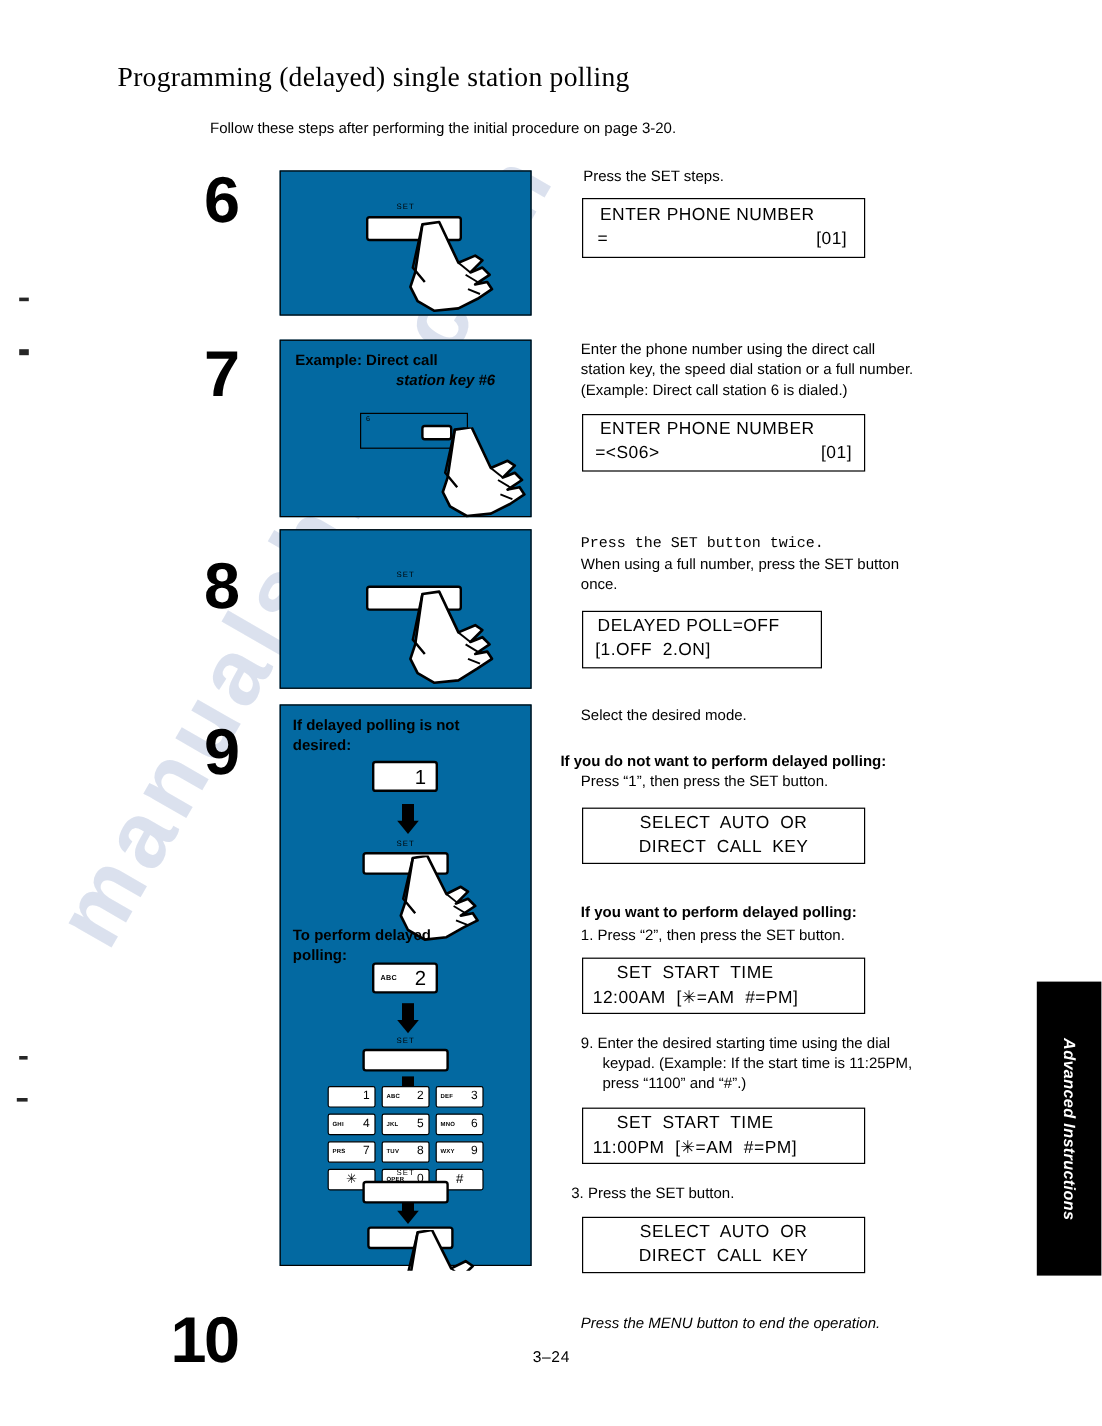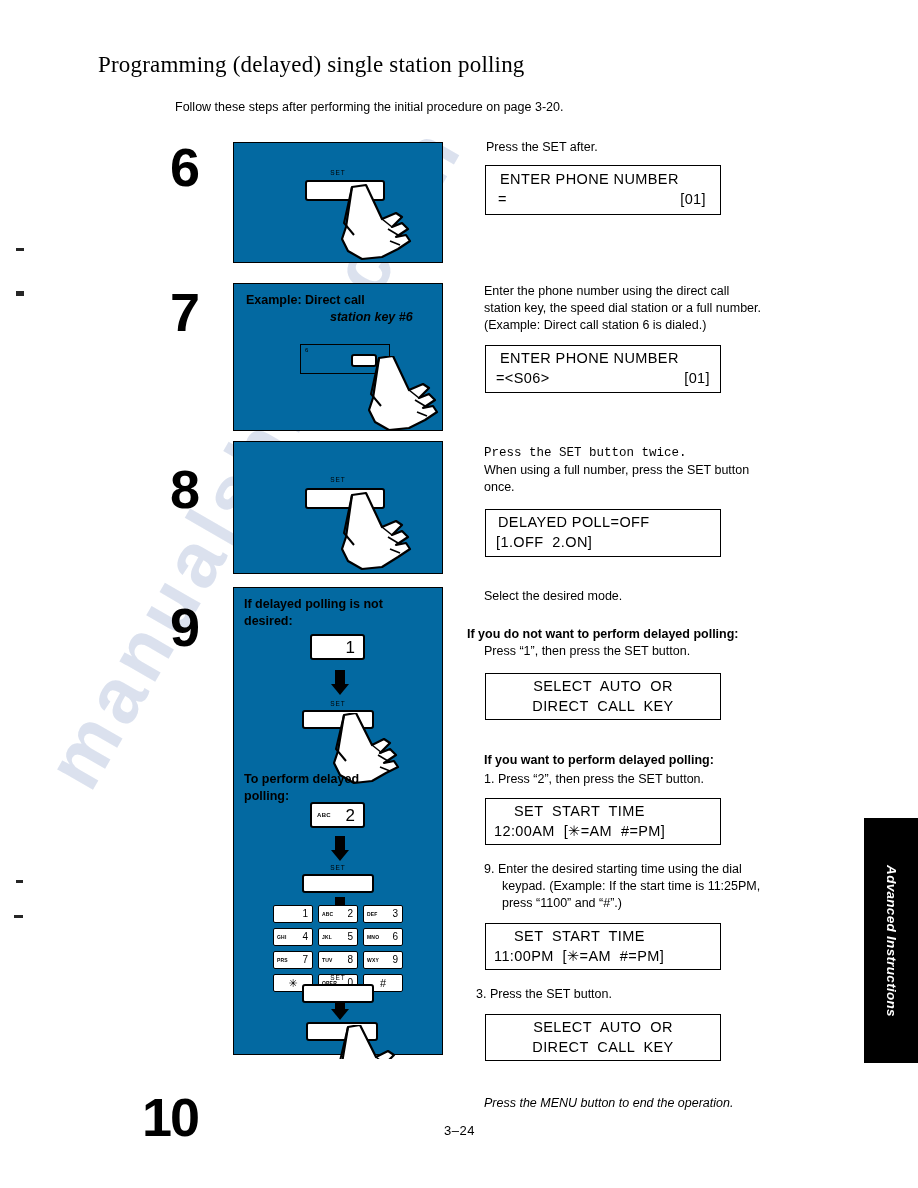--- a/index.html
+++ b/index.html
@@ -253,21 +253,21 @@
     <div class="setkey" style="left:71px;top:37px;width:80px;height:21px;"></div>
     <svg class="hand" style="left:88px;top:40px;" width="110" height="80" viewBox="0 0 110 80">
       <path d="M30 4 L44 2 L60 36 L74 30 L80 34 L70 44 L80 40 L86 46 L74 54 L84 52 L88 58 L76 66 L60 74 L40 76 L26 68 L20 56 L24 44 Z" fill="#fff" stroke="#000" stroke-width="2.2" stroke-linejoin="round"></path>
       <path d="M30 4 L22 40 L32 52" fill="none" stroke="#000" stroke-width="2"></path>
       <path d="M60 36 L70 44" fill="none" stroke="#000" stroke-width="1.6"></path>
       <path d="M66 46 L76 52" fill="none" stroke="#000" stroke-width="1.6"></path>
       <path d="M68 58 L78 62" fill="none" stroke="#000" stroke-width="1.6"></path>
     </svg>
   </div>
 
-  <div class="rtext" style="left:486px;top:139px;">Press the SET after.</div>
+  <div class="rtext" style="left:486px;top:139px;">Press the SET steps.</div>
 
   <div class="lcd" style="left:485px;top:165px;width:236px;height:50px;">
     <div class="lcd-line" style="left:14px;top:5px;">ENTER PHONE NUMBER</div>
     <div class="lcd-line" style="left:12px;top:25px;">=</div>
     <div class="lcd-right" style="right:14px;top:25px;">[01]</div>
   </div>
 
   <div class="step-num" style="left:170px;top:285px;">7</div>
 
   <div class="panel" style="left:233px;top:283px;width:210px;height:148px;">
@@ -307,21 +307,21 @@
       <path d="M60 36 L70 44" fill="none" stroke="#000" stroke-width="1.6"></path>
       <path d="M66 46 L76 52" fill="none" stroke="#000" stroke-width="1.6"></path>
       <path d="M68 58 L78 62" fill="none" stroke="#000" stroke-width="1.6"></path>
     </svg>
   </div>
 
   <div class="rtext" style="left:484px;top:445px;font-family:Liberation Mono, monospace;">Press the SET button twice.</div>
   <div class="rtext" style="left:484px;top:462px;">When using a full number, press the SET button</div>
   <div class="rtext" style="left:484px;top:479px;">once.</div>
 
-  <div class="lcd" style="left:485px;top:509px;width:236px;height:48px;">
+  <div class="lcd" style="left:485px;top:509px;width:200px;height:48px;">
     <div class="lcd-line" style="left:12px;top:4px;">DELAYED POLL=OFF</div>
     <div class="lcd-line" style="left:10px;top:24px;">[1.OFF  2.ON]</div>
   </div>
 
   <div class="step-num" style="left:170px;top:600px;">9</div>
 
   <div class="panel" style="left:233px;top:587px;width:210px;height:468px;">
 
     <div class="panel-caption" style="left:10px;top:8px;">If delayed polling is not</div>
     <div class="panel-caption" style="left:10px;top:25px;">desired:</div>

